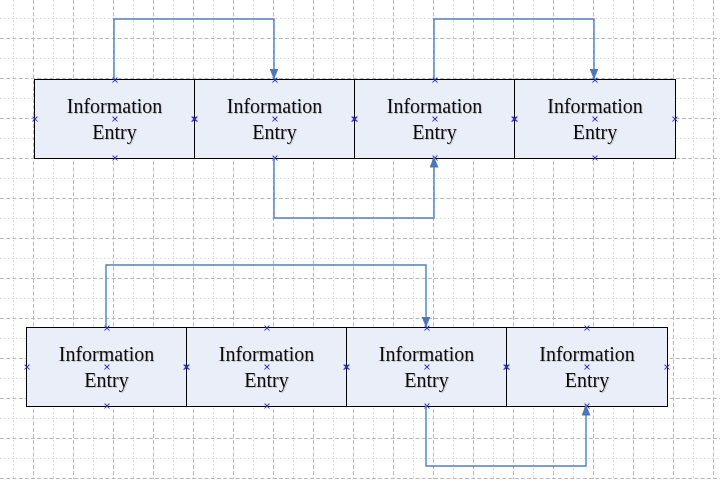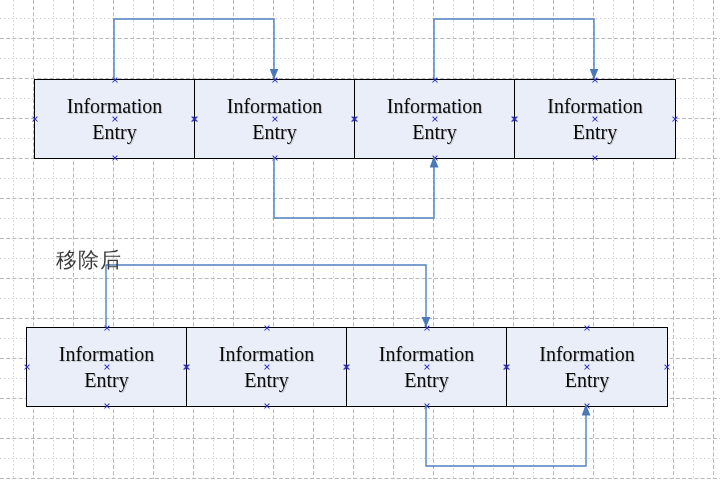--- a/index.html
+++ b/index.html
@@ -179,21 +179,20 @@
       <span class="line">Information</span>
       <span class="line">Entry</span>
     <span class="cp cp-c"></span>
         <span class="cp cp-t"></span>
         <span class="cp cp-b"></span>
         <span class="cp cp-l"></span>
         <span class="cp cp-r"></span>
       </div>
   </div>
 
-  <div class="label-cjk" style="left: 56px; top: 246px;">移除后</div>
 
   <svg id="connector-svg" class="layer" width="720" height="484">
       <defs>
         <marker id="arrow" markerUnits="userSpaceOnUse" markerWidth="12" markerHeight="10" refX="10.5" refY="4.5" orient="auto">
           <path d="M0,0 L11,4.5 L0,9 Z" fill="#4a78b8"></path>
         </marker>
       </defs>
       <polyline points="114,79 114,19 274,19 274,79" fill="none" stroke="#5080c0" stroke-width="1.4" stroke-linejoin="miter" marker-end="url(#arrow)"></polyline>
       <polyline points="434,79 434,19 594,19 594,79" fill="none" stroke="#5080c0" stroke-width="1.4" stroke-linejoin="miter" marker-end="url(#arrow)"></polyline>
       <polyline points="274,157 274,218 434,218 434,157" fill="none" stroke="#5080c0" stroke-width="1.4" stroke-linejoin="miter" marker-end="url(#arrow)"></polyline>

